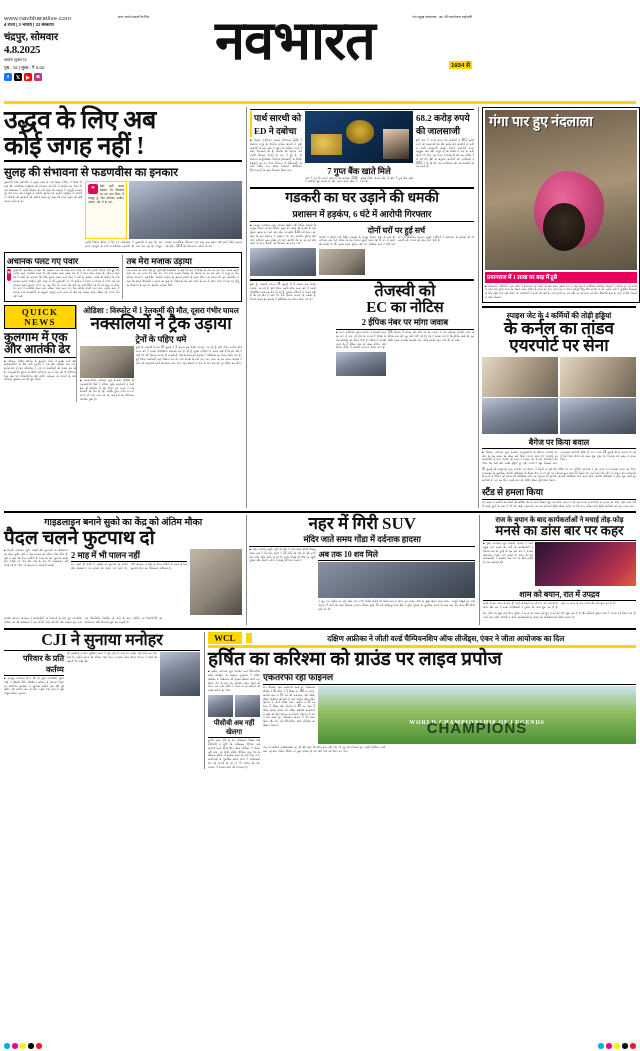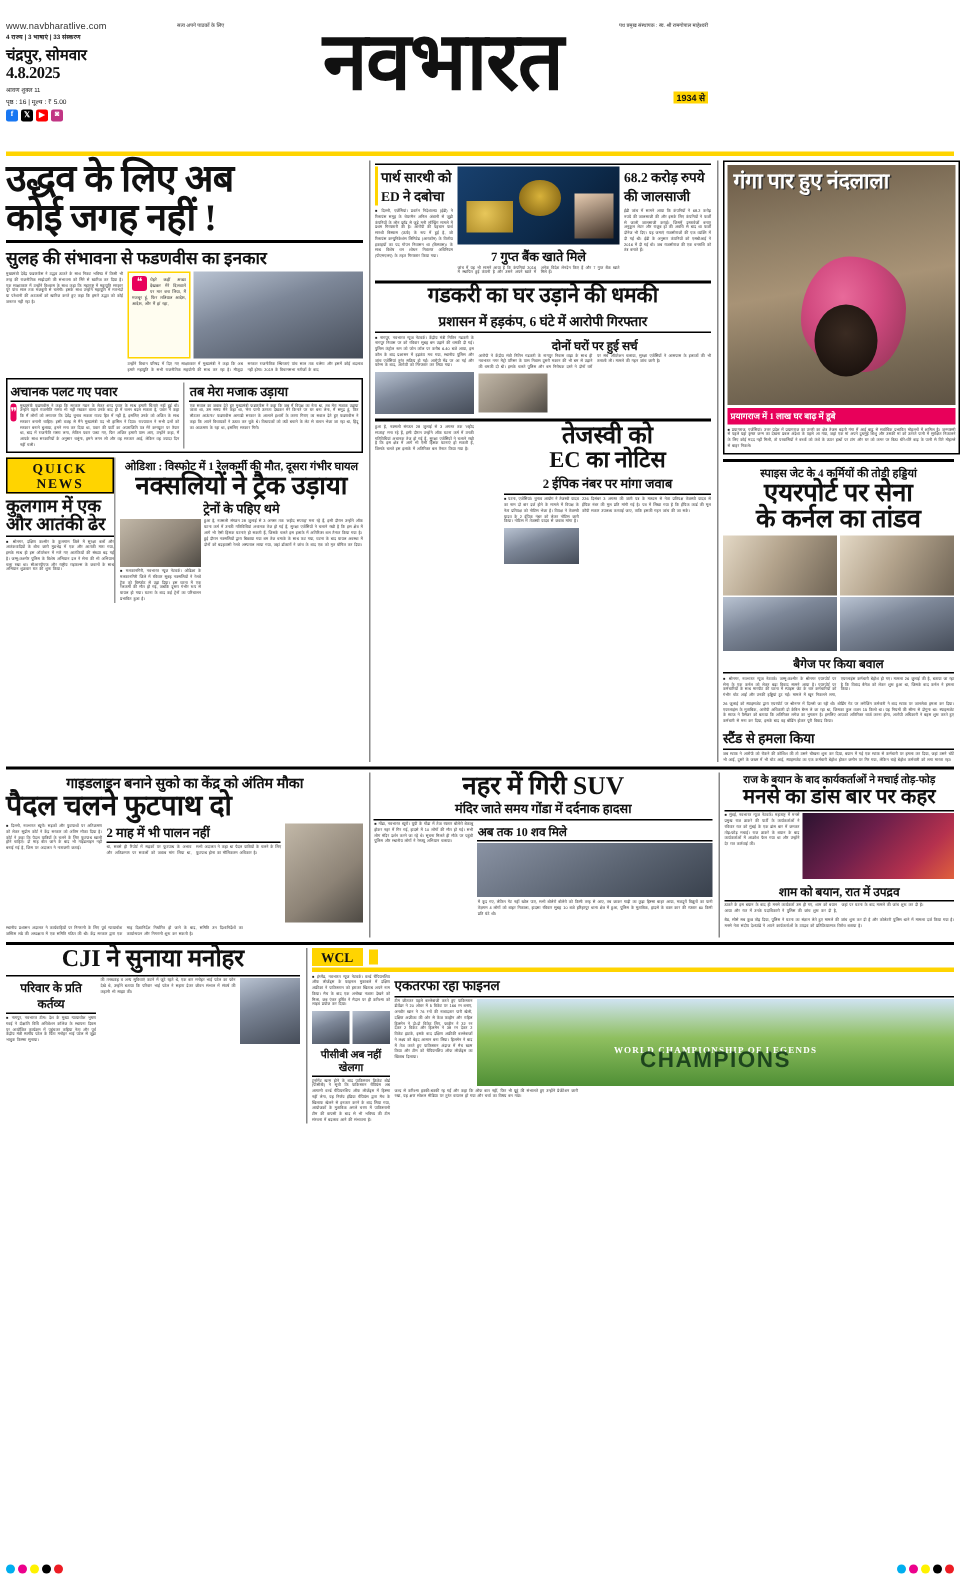--- a/index.html
+++ b/index.html
@@ -286,22 +286,22 @@
           <div class="fig2"></div>
         </div>
         <div class="tr-cap">प्रयागराज में 1 लाख घर बाढ़ में डूबे</div>
         <div class="body-txt tr-body">■ प्रयागराज, एजेंसियां। उत्तर प्रदेश में प्रयागराज का उत्तरी का क्षेत्र तेजस बढ़ती गंगा में आई बाढ़ से सर्वाधिक प्रभावित मोहल्लों में शामिल है। जन्माष्टमी से पहले यहां कृष्ण जन्म का देखना प्रबल अंदेशा के पहले आ गया, जहां एक मां अपने दुधमुंहे शिशु और उसकी मां को उतरते पानी में सुरक्षित निकालने के लिए कोई मदद नहीं मिली, तो परवासियों ने बच्चों को कंधे के ऊपर हाथों पर टांग और घर को कमर पर बिठा धीरे-धीरे बाढ़ के पानी से घिरे मोहल्ले से बाहर निकले।</div>
       </div>
 
       <div class="rule2" style="margin:3px 0 2px;"></div>
 
       <div>
         <div class="kick">स्पाइस जेट के 4 कर्मियों की तोड़ी हड्डियां</div>
+        <div class="bigh" style="font-size:17px;">के कर्नल का तांडव</div>
         <div class="bigh" style="font-size:17px;">एयरपोर्ट पर सेना</div>
-        <div class="bigh" style="font-size:17px;">के कर्नल का तांडव</div>
 
         <div style="display:flex; gap:1.5px; margin-top:2px;">
           <div class="photo crowd" style="width:50%; height:40px;"></div>
           <div class="photo crowd" style="width:50%; height:40px;"></div>
         </div>
         <div style="display:flex; gap:1.5px; margin-top:1.5px;">
           <div class="photo people" style="width:50%; height:36px;"></div>
           <div class="photo people" style="width:50%; height:36px;"></div>
         </div>
         <div class="smh" style="margin-top:1.5px; font-size:8px;">बैगेज पर किया बवाल</div>
@@ -376,39 +376,41 @@
 
   <div class="rule2" style="margin:3px 0 2px;"></div>
 
   <div class="grid">
 
     <div style="width:196px;">
       <div class="bigh" style="font-size:16px;">CJI ने सुनाया मनोहर</div>
       <div class="rule" style="margin:1.5px 0;"></div>
       <div style="display:flex; gap:3px;">
         <div style="width:60px;">
-          <div class="smh" style="text-align:center; font-size:8px;">परिवार के प्रति कर्तव्य</div>
+          <div class="smh" style="text-align:right; font-size:8px;">परिवार के प्रति कर्तव्य</div>
           <div class="rule" style="margin:1px 0;"></div>
           <div class="body-txt">■ नागपुर, नवभारत टीम। देश के मुख्य न्यायाधीश भूषण गवई ने दीक्षांति विधि अधिवेशन कॉलेज के स्थापना दिवस पर आयोजित कार्यक्रम में पहुंचकर कहिया नेता और पूर्व केंद्रीय मंत्री स्वर्गीय पटेल के पिता मनोहर भाई पटेल से जुड़ा भावुक किस्सा सुनाया।</div>
         </div>
         <div style="flex:1;">
           <div class="body-txt">की तनख्वाह व अन्य सुविधाएं कटने में जुटे रहते थे, एक बार मनोहर भाई पटेल का फोन देखे थे, उन्होंने बताया कि परिवार भाई पटेल ने सहारा देकर जीवन संभाल में संघर्ष की कहानी भी साझा की।</div>
         </div>
         <div style="width:40px;">
           <div class="photo people" style="height:44px;"></div>
         </div>
       </div>
     </div>
 
     <div style="flex:1; border-left:1px solid #888; padding-left:3px;">
       <div style="display:flex; align-items:center; gap:4px;">
         <span class="wcl-badge">WCL</span>
         <span style="display:inline-block; width:6px; height:10px; background:#FFD400;"></span>
+        <span class="kick" style="font-size:7.5px; flex:1;">दक्षिण अफ्रीका ने जीती वर्ल्ड चैम्पियनशिप ऑफ लीजेंड्स, एंकर ने जीता आयोजक का दिल</span>
       </div>
       <div class="yellowbar" style="margin:1px 0;"></div>
+      <div class="bigh" style="font-size:19px; text-align:left;">हर्षित का करिश्मा को ग्राउंड पर लाइव प्रपोज</div>
 
       <div style="display:flex; gap:3px; margin-top:2px;">
         <div style="width:52px;">
           <div class="body-txt">■ इंग्लैंड, नवभारत न्यूज नेटवर्क। वर्ल्ड चैंपियनशिप ऑफ लीजेंड्स के फाइनल मुकाबले में दक्षिण अफ्रीका ने पाकिस्तान को हराकर खिताब अपने नाम किया। मैच के बाद एक अनोखा नजारा देखने को मिला, जब एंकर हर्षित ने मैदान पर ही करिश्मा को लाइव प्रपोज कर दिया।</div>
           <div style="display:flex; gap:1.5px; margin-top:2px;">
             <div class="photo people" style="flex:1; height:22px;"></div>
             <div class="photo people" style="flex:1; height:22px;"></div>
           </div>
           <div class="smh" style="font-size:7px; margin-top:1.5px;">पीसीबी अब नहीं खेलगा</div>
           <div class="rule" style="margin:1px 0;"></div>

